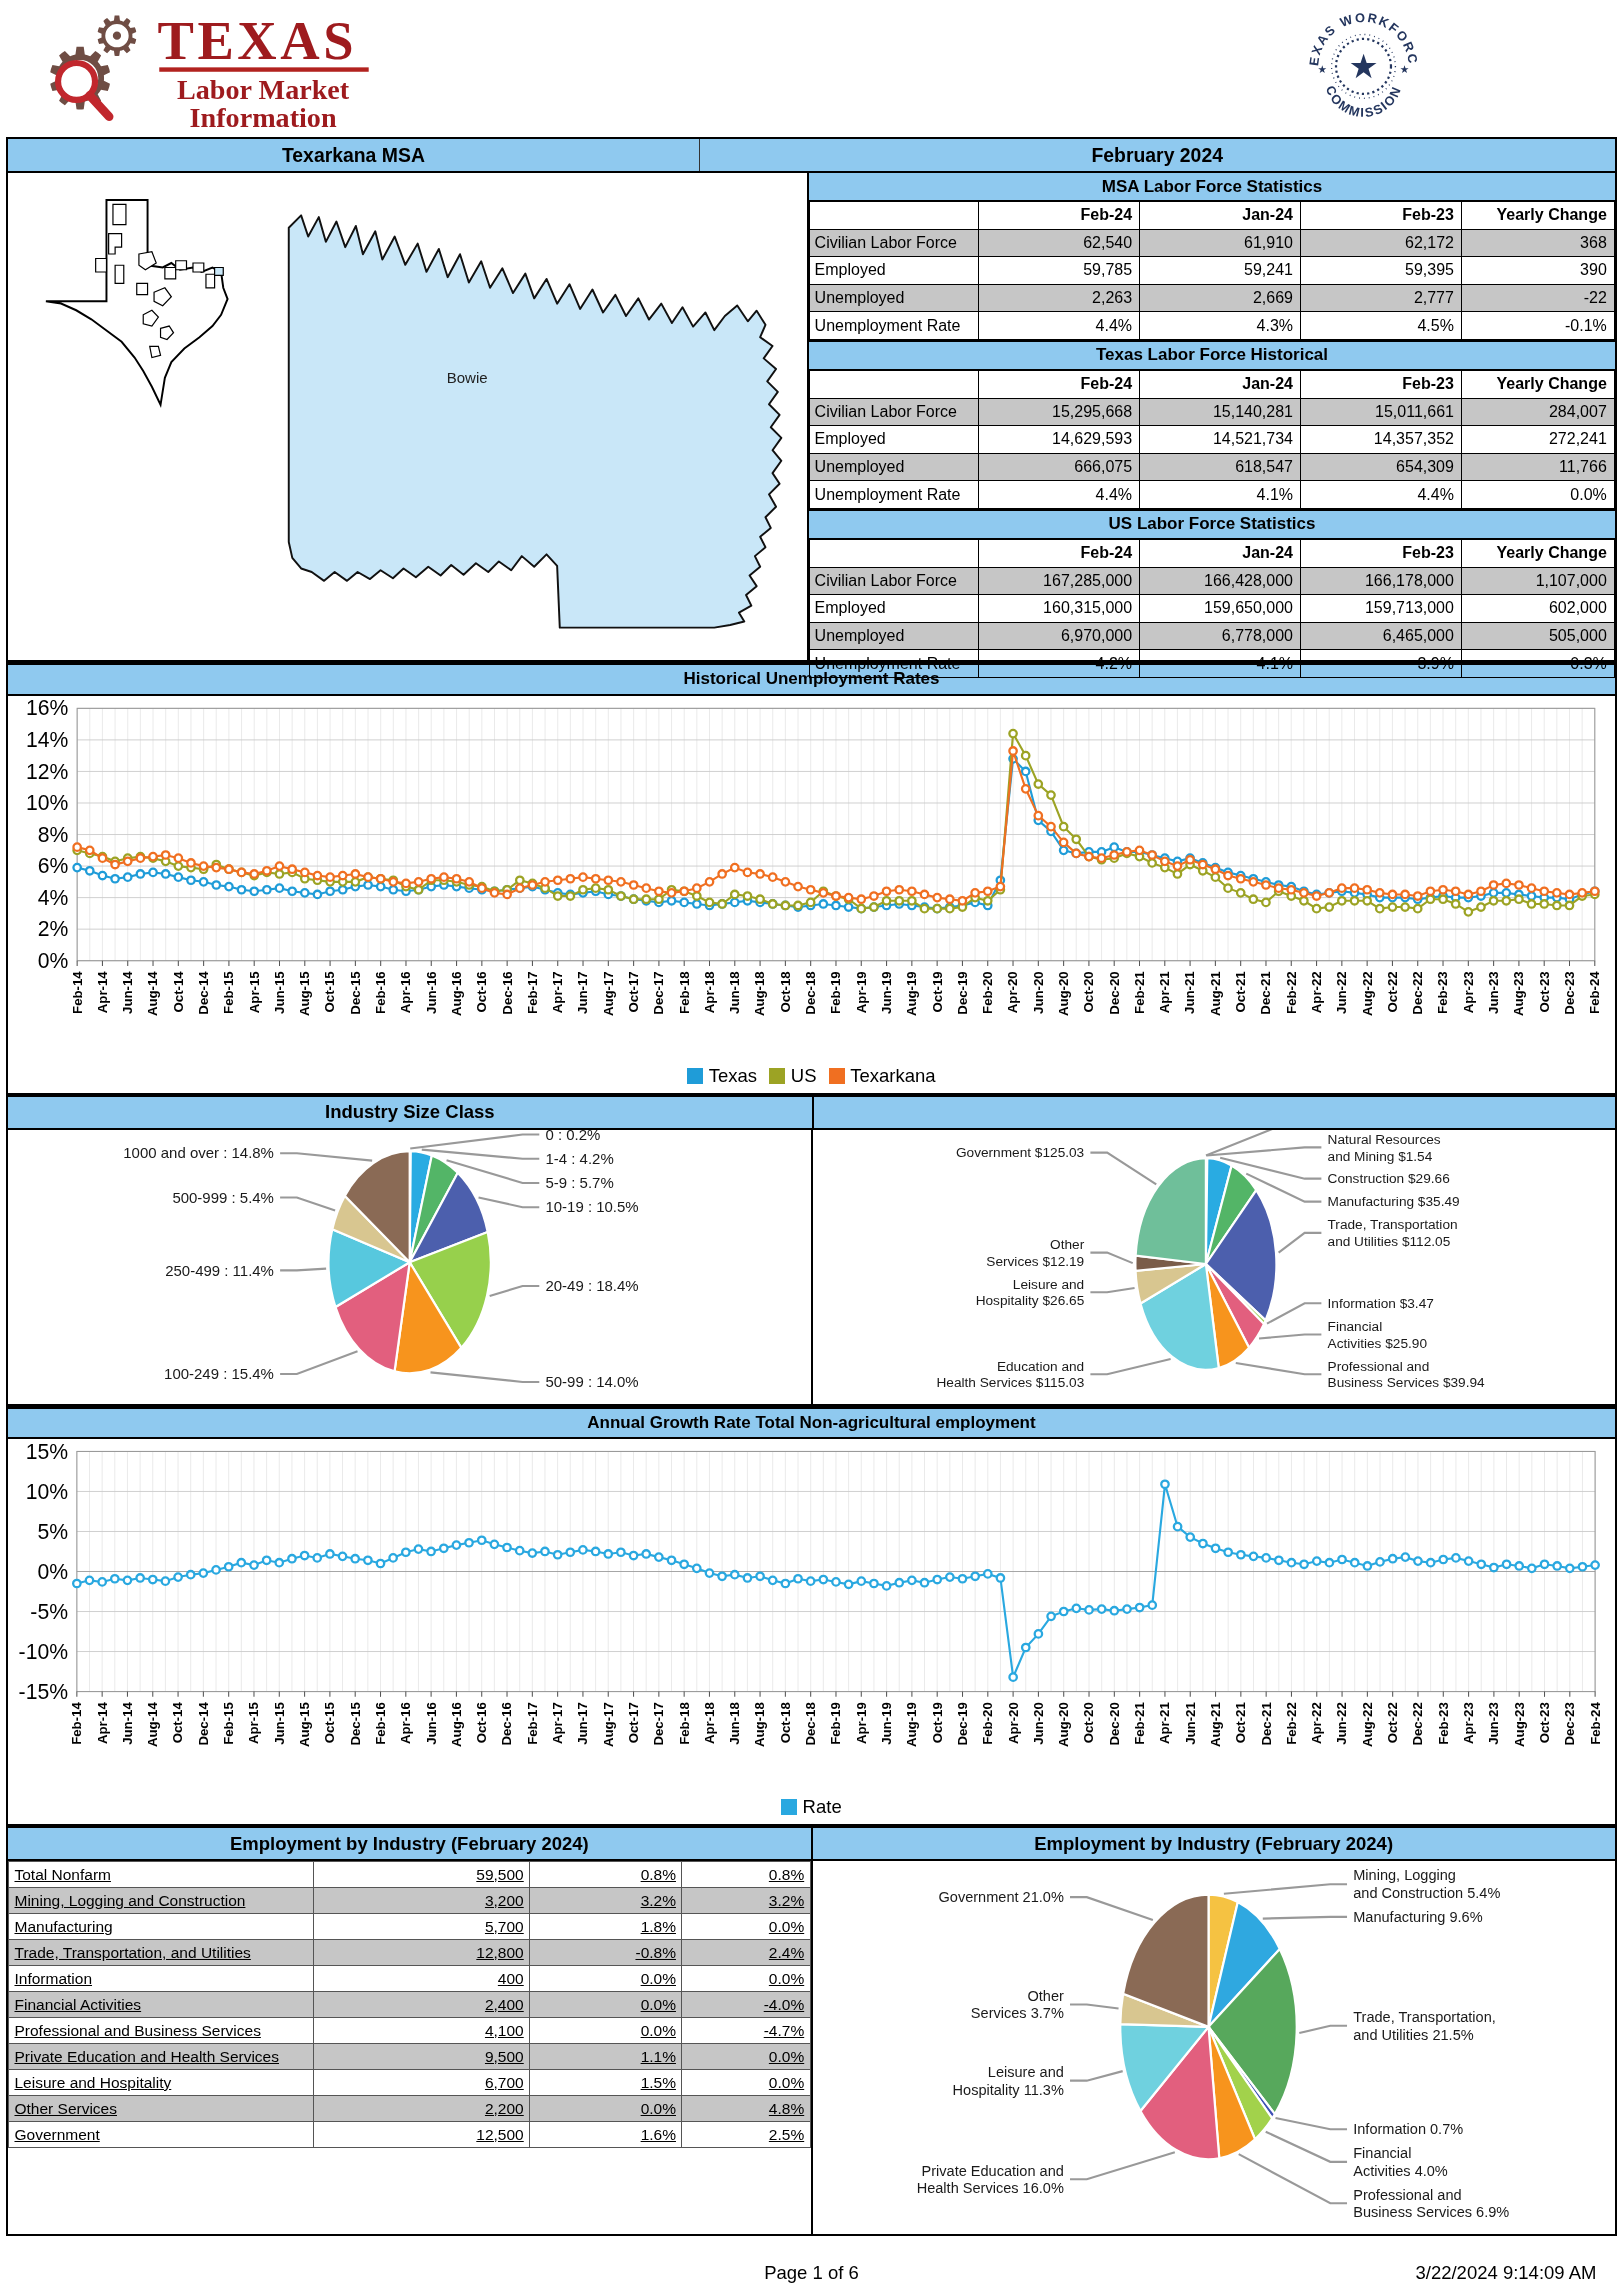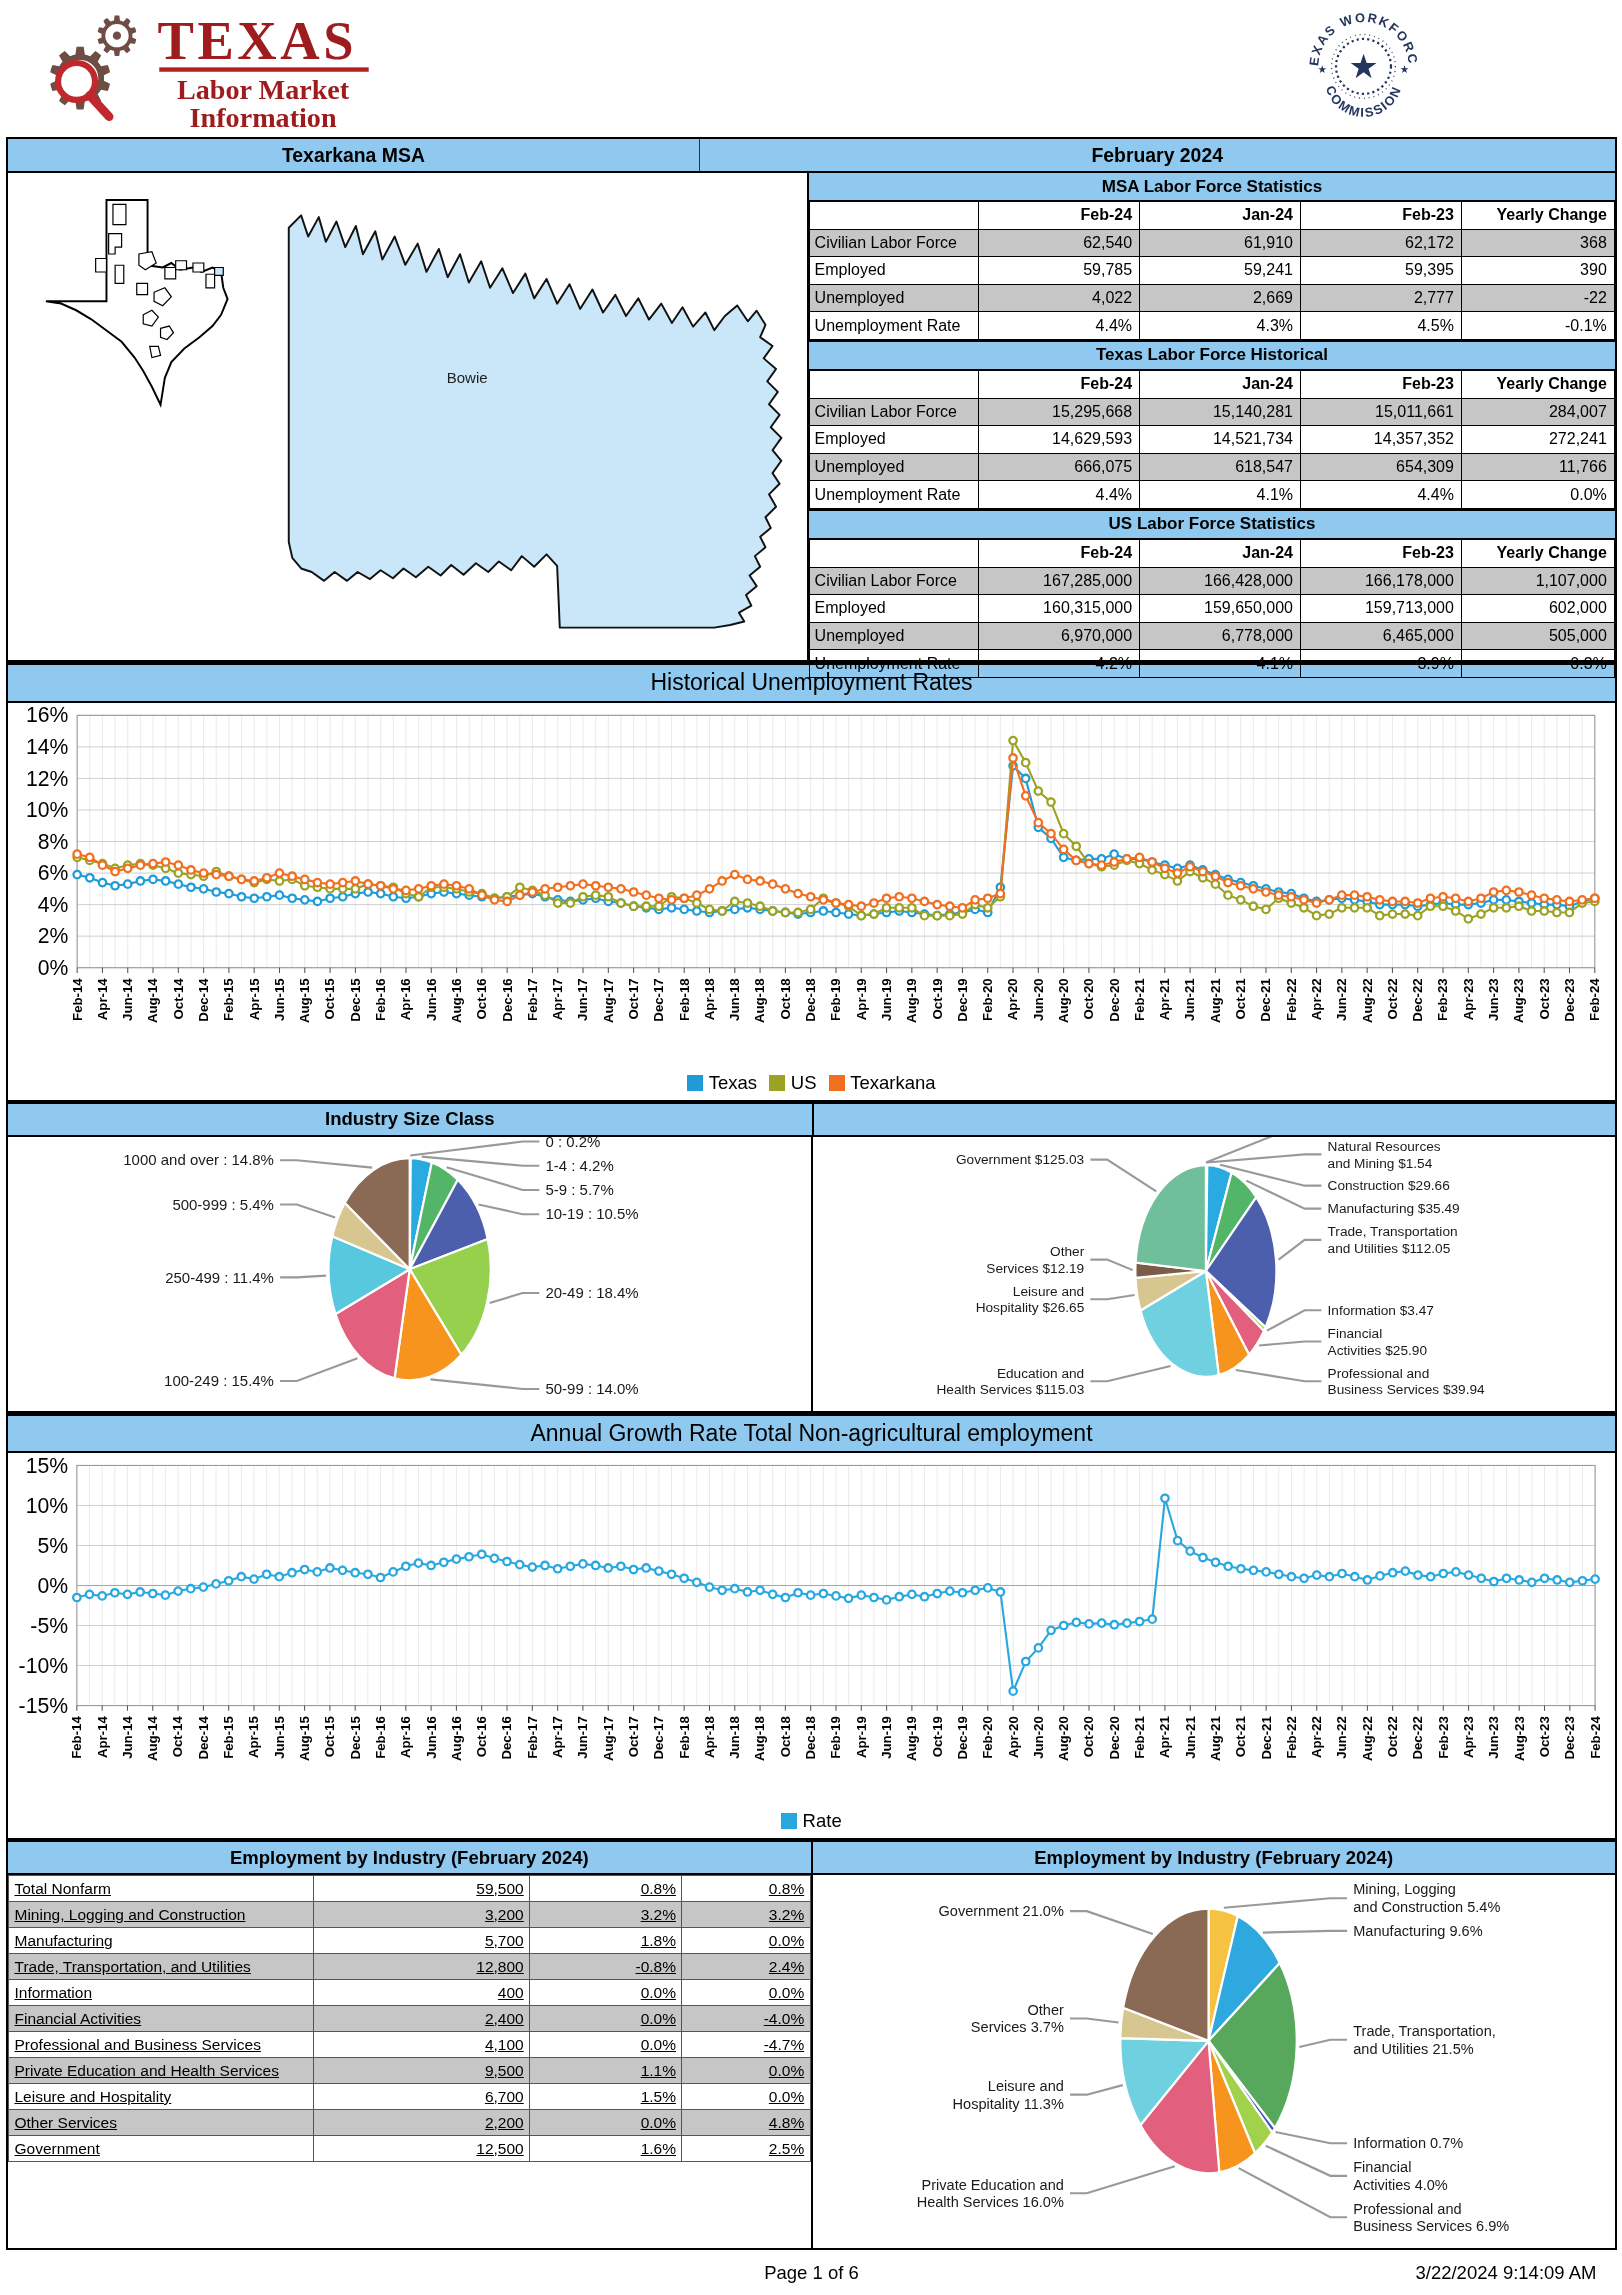--- a/index.html
+++ b/index.html
@@ -22,21 +22,21 @@
   .lf-block:last-child{border-bottom:0;}
   .lf-title{background:var(--hdr);text-align:center;font-weight:700;font-size:17px;padding:3.5px 0;border-bottom:1.8px solid #000;}
   table.lf{width:100%;border-collapse:collapse;flex:1;}
   table.lf td,table.lf th{border:1.8px solid #000;font-size:16px;padding:1.8px 7px;height:23px;}
   table.lf th{font-weight:700;text-align:right;}
   table.lf th.lbl{background:#fff;}
   table.lf td.lbl{text-align:left;padding-left:4.4px;}
   table.lf td.num{text-align:right;}
   tr.gray td{background:var(--stripe);}
   
-  .secbar{margin:0 6.2px;border:2.6px solid #000;border-top:3.5px solid #000;background:var(--hdr);text-align:center;font-weight:400;font-size:23px;padding:4.4px 0;}
+  .secbar{margin:0 6.2px;border:2.6px solid #000;border-top:3.5px solid #000;background:var(--hdr);text-align:center;font-weight:700;font-size:17px;padding:4.4px 0;}
   .dualbar{margin:0 6.2px;display:flex;border:2.6px solid #000;background:var(--hdr);align-items:center;}
   .dualbar div{width:50%;text-align:center;font-weight:700;font-size:18.5px;padding:4.4px 0;}
   .dualbar div:first-child{border-right:2.6px solid #000;}
   .chart-wrap{margin:0 6.2px;border:2.6px solid #000;border-top:0;background:#fff;}
   .legend{display:flex;justify-content:center;align-items:center;gap:12.4px;height:34px;font-size:18.5px;}
   .legend .sq{width:16px;height:16px;display:inline-block;margin-right:5.3px;vertical-align:-1.8px;}
   .legend .item{display:flex;align-items:center;}
   .dualpanel{margin:0 6.2px;display:flex;border:2.6px solid #000;border-top:0;}
   .dualpanel .panel{width:50%;background:#fff;}
   .dualpanel .panel:first-child{border-right:2.6px solid #000;}
@@ -150,21 +150,21 @@
               </tr>
               <tr class="">
                 <td class="lbl">Employed</td>
                 <td class="num">59,785</td>
                 <td class="num">59,241</td>
                 <td class="num">59,395</td>
                 <td class="num">390</td>
               </tr>
               <tr class="gray">
                 <td class="lbl">Unemployed</td>
-                <td class="num">4,022</td>
+                <td class="num">2,263</td>
                 <td class="num">2,669</td>
                 <td class="num">2,777</td>
                 <td class="num">-22</td>
               </tr>
               <tr class="">
                 <td class="lbl">Unemployment Rate</td>
                 <td class="num">4.4%</td>
                 <td class="num">4.3%</td>
                 <td class="num">4.5%</td>
                 <td class="num">-0.1%</td>

